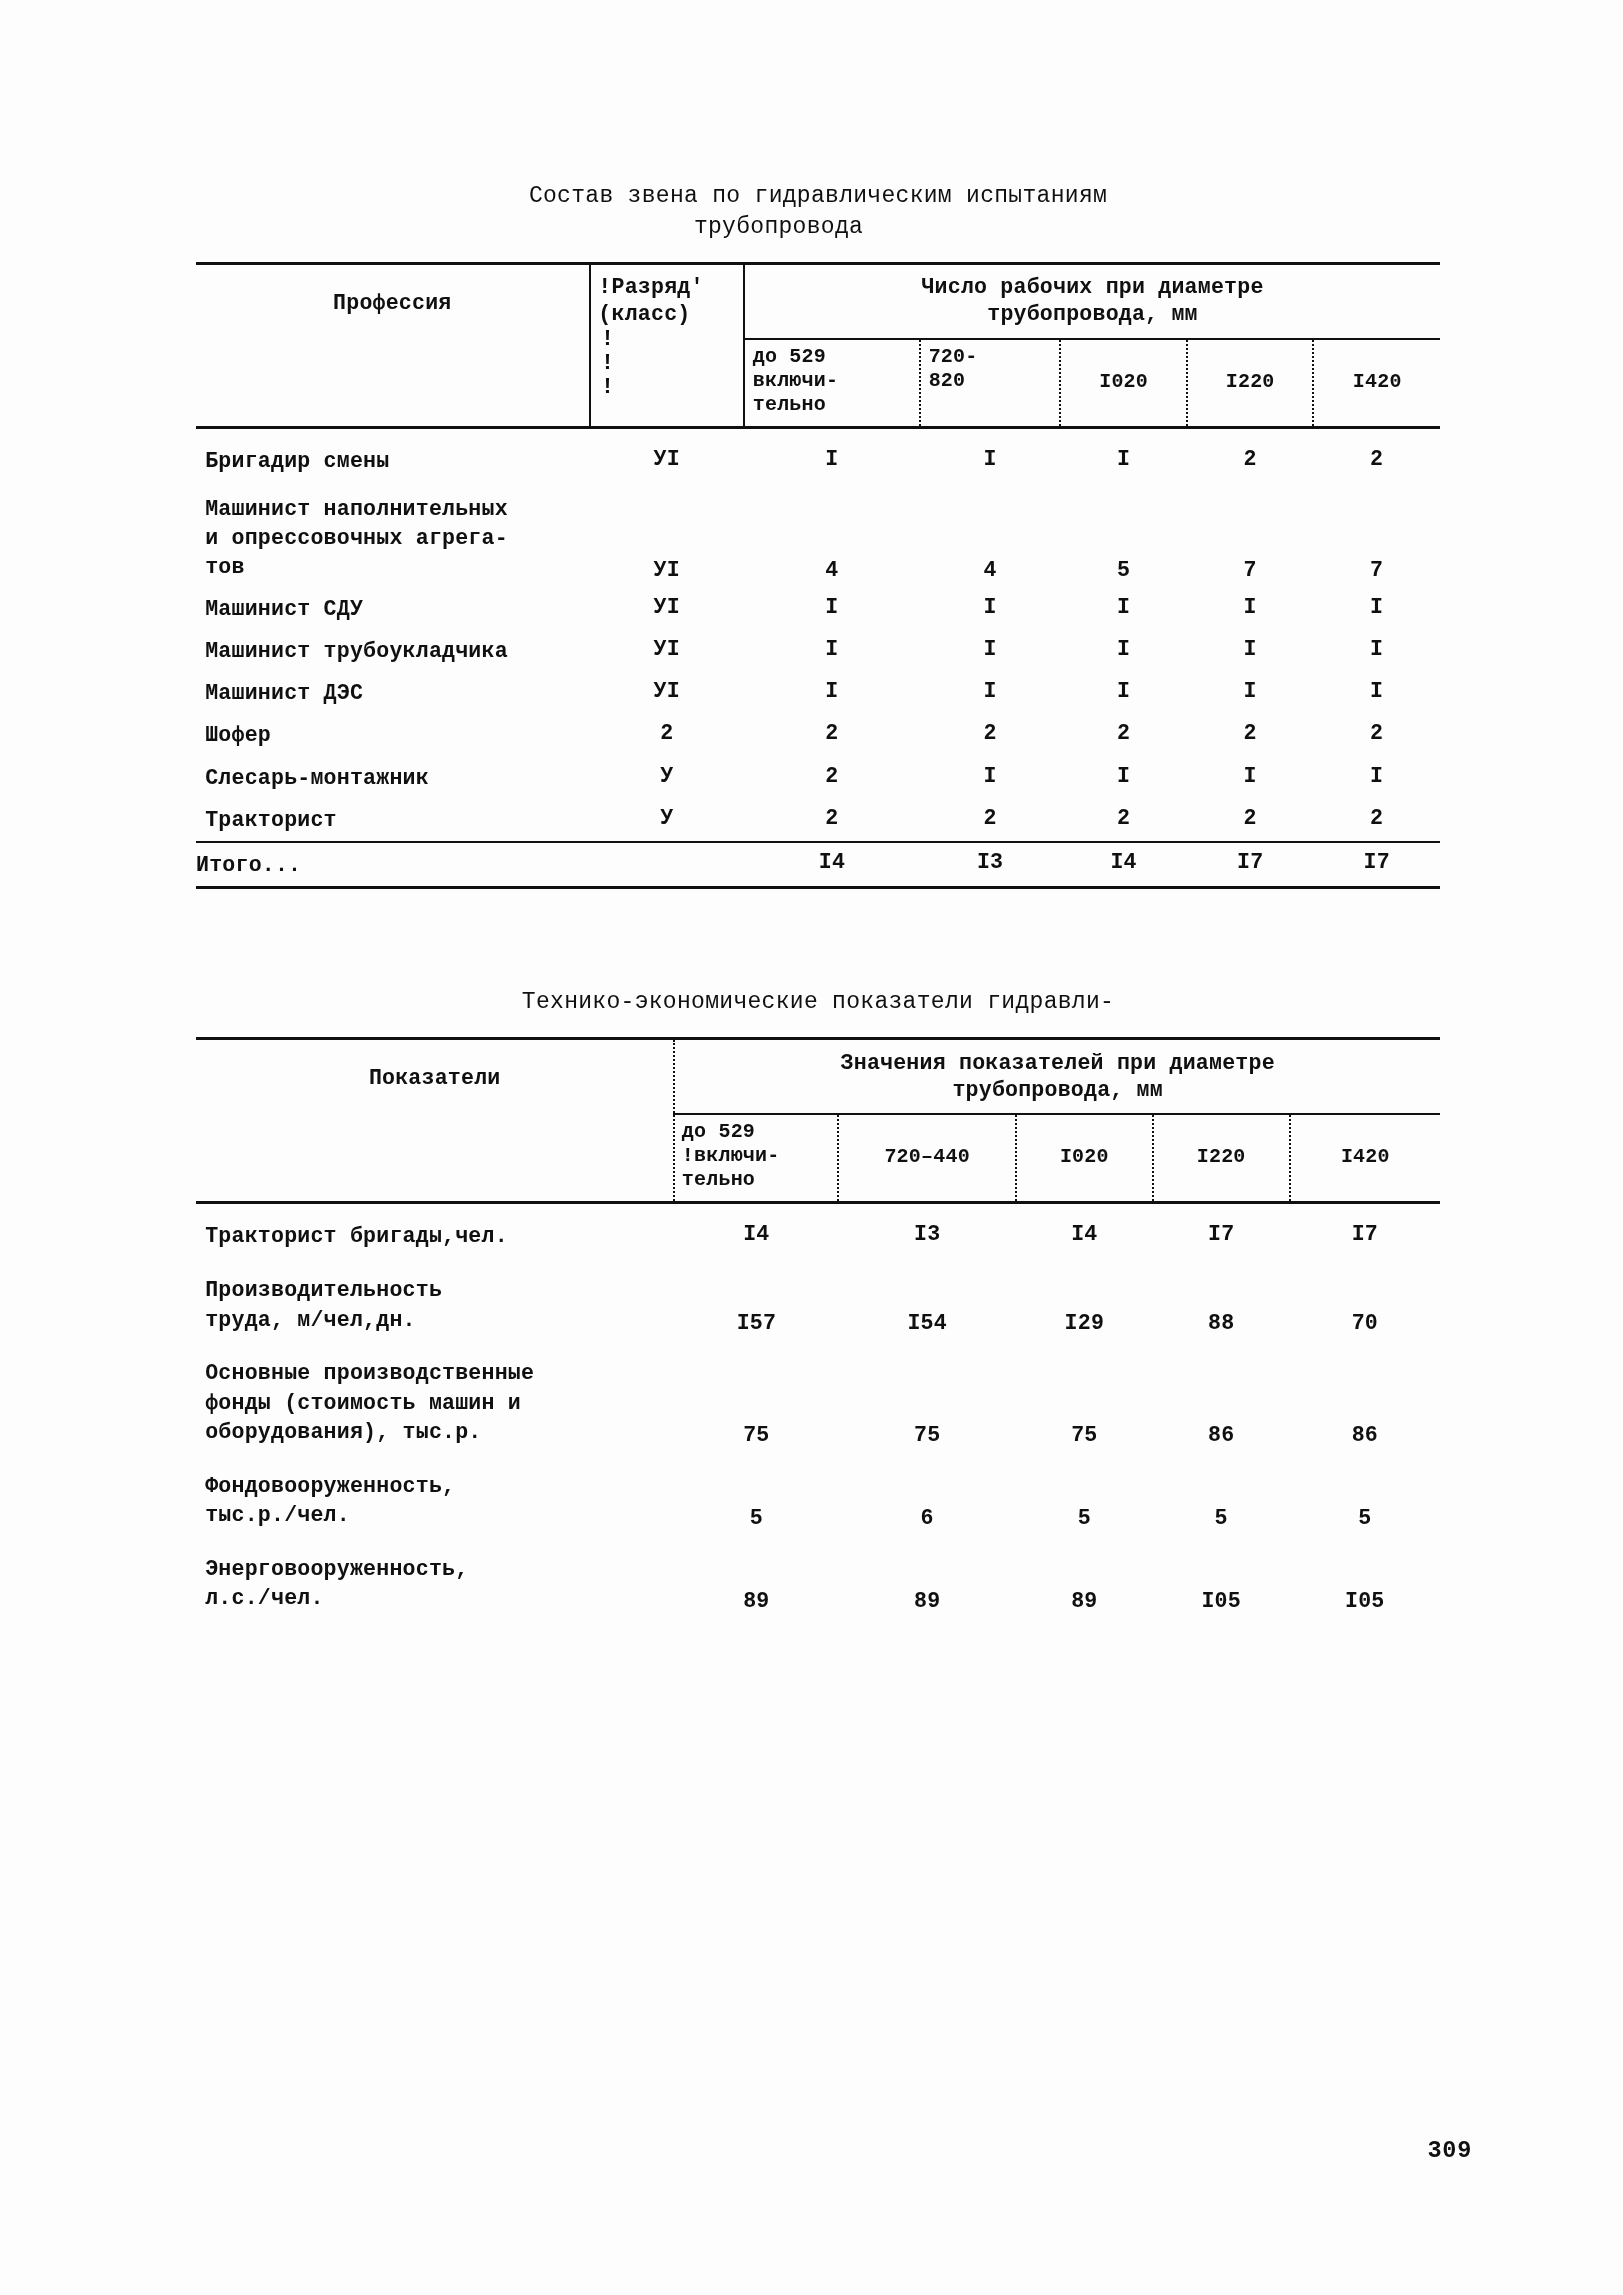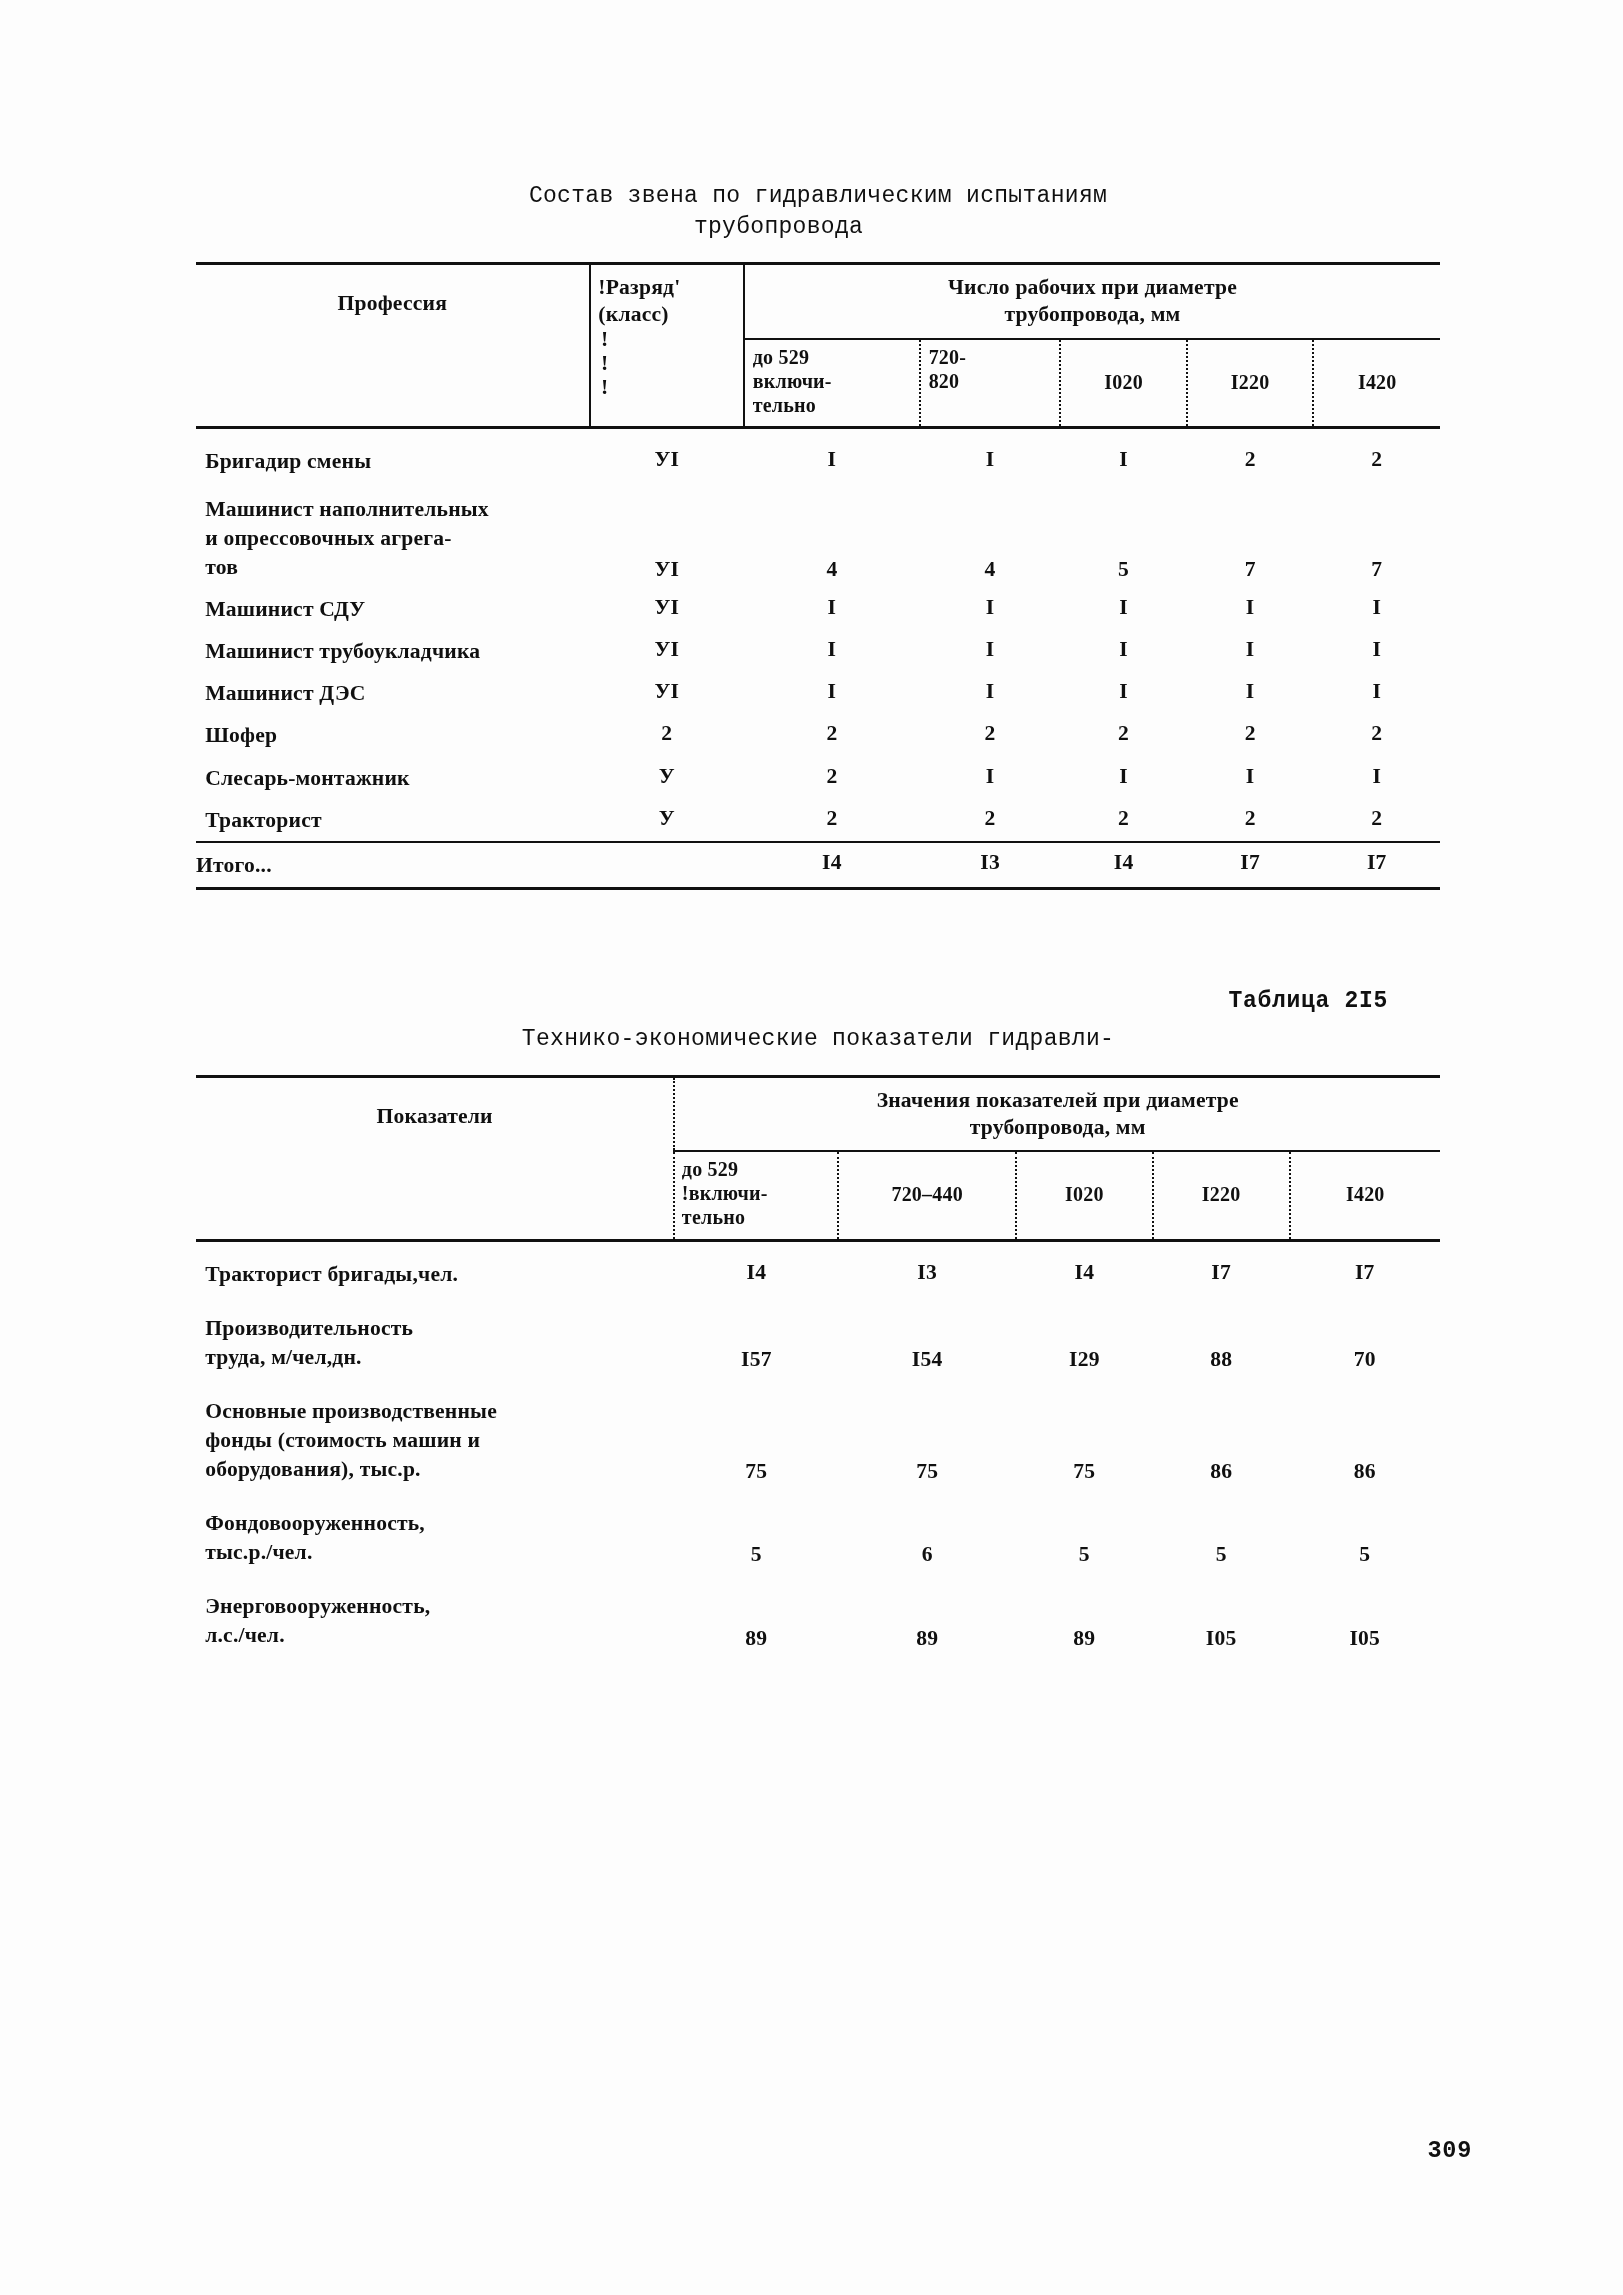--- a/index.html
+++ b/index.html
@@ -63,21 +63,20 @@
   .rule-top {
     border-top: 3.3px solid #111;
   }
   .rule-thin {
     border-top: 2px solid #111;
   }
 
   .t-wrap {
     margin-top: 19.6px;
     position: relative;
-    font-family: Liberation Serif, serif;
   }
 
   
   .vsep {
     border-left: 2px solid #111;
   }
   .vdot {
     border-left: 2px dotted #111;
   }
 
@@ -274,21 +273,20 @@
             </tr>
             <tr class="spacer-row">
               <td colspan="7" style="border-top:3.3px solid #111;height:0"></td>
             </tr>
           </tbody>
         </table>
       </div>
     </div>
 
     <div style="margin-top:98px">
-      <div class="tbl-caption-num">Таблица 2I5</div>
       <div class="tbl-title">
         <span>Технико-экономические показатели гидравли-</span>
       </div>
 
       <div class="t-wrap">
         <table>
           <colgroup>
             <col style="width:458px">
             <col style="width:157px">
             <col style="width:170px">

